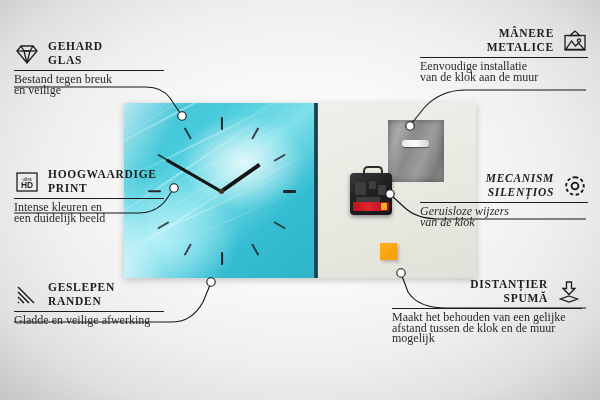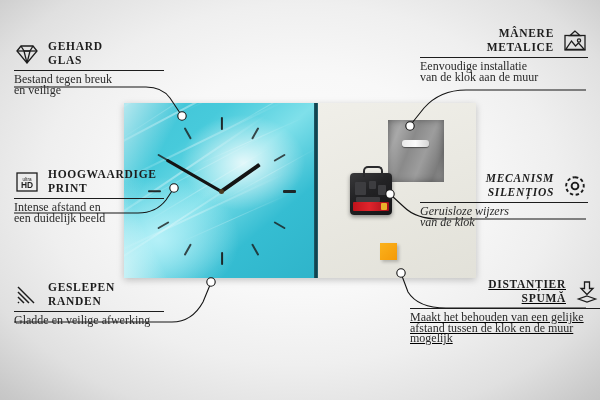--- a/index.html
+++ b/index.html
@@ -102,21 +102,21 @@
   .feat.right .desc{text-align:left;}
   .ico{width:26px;height:24px;flex:0 0 26px;display:block;}
   .ico svg{display:block;width:100%;height:100%;}
 
   
   #f-glass{left:14px;top:40px;width:150px;}
   #f-print{left:14px;top:168px;width:150px;}
   #f-edges{left:14px;top:281px;width:150px;}
   #f-handles{right:12px;top:27px;width:168px;}
   #f-mech{right:12px;top:172px;width:168px;font-style:italic;}
-  #f-spacer{right:0;top:278px;width:190px;text-decoration:underline;}
+  #f-spacer{right:18px;top:278px;width:190px;}
 </style>
 </head>
 <body>
 
 <div id="stage">
 
   <div class="photo">
 
     <div class="photo-front">
       <div id="feathers">
@@ -231,21 +231,21 @@
           <text x="13" y="18.4" font-family="Liberation Sans, sans-serif" font-size="8.4" font-weight="bold" text-anchor="middle" fill="#1d1d1d">HD</text>
         </svg>
       </span>
       <div class="titles">
         <div>HOOGWAARDIGE</div>
         <div>PRINT</div>
       </div>
     </div>
     <div class="rule"></div>
     <div class="desc">
-      <div>Intense afstand en</div>
+      <div>Intense kleuren en</div>
       <div>een duidelijk beeld</div>
     </div>
   </div>
 
   <div class="feat" id="f-edges">
     <div class="head">
       <span class="ico">
         <svg viewBox="0 0 26 24">
             <g stroke="#1d1d1d" stroke-width="1.5" fill="none">
           <path d="M4 4 L20 20"></path>

